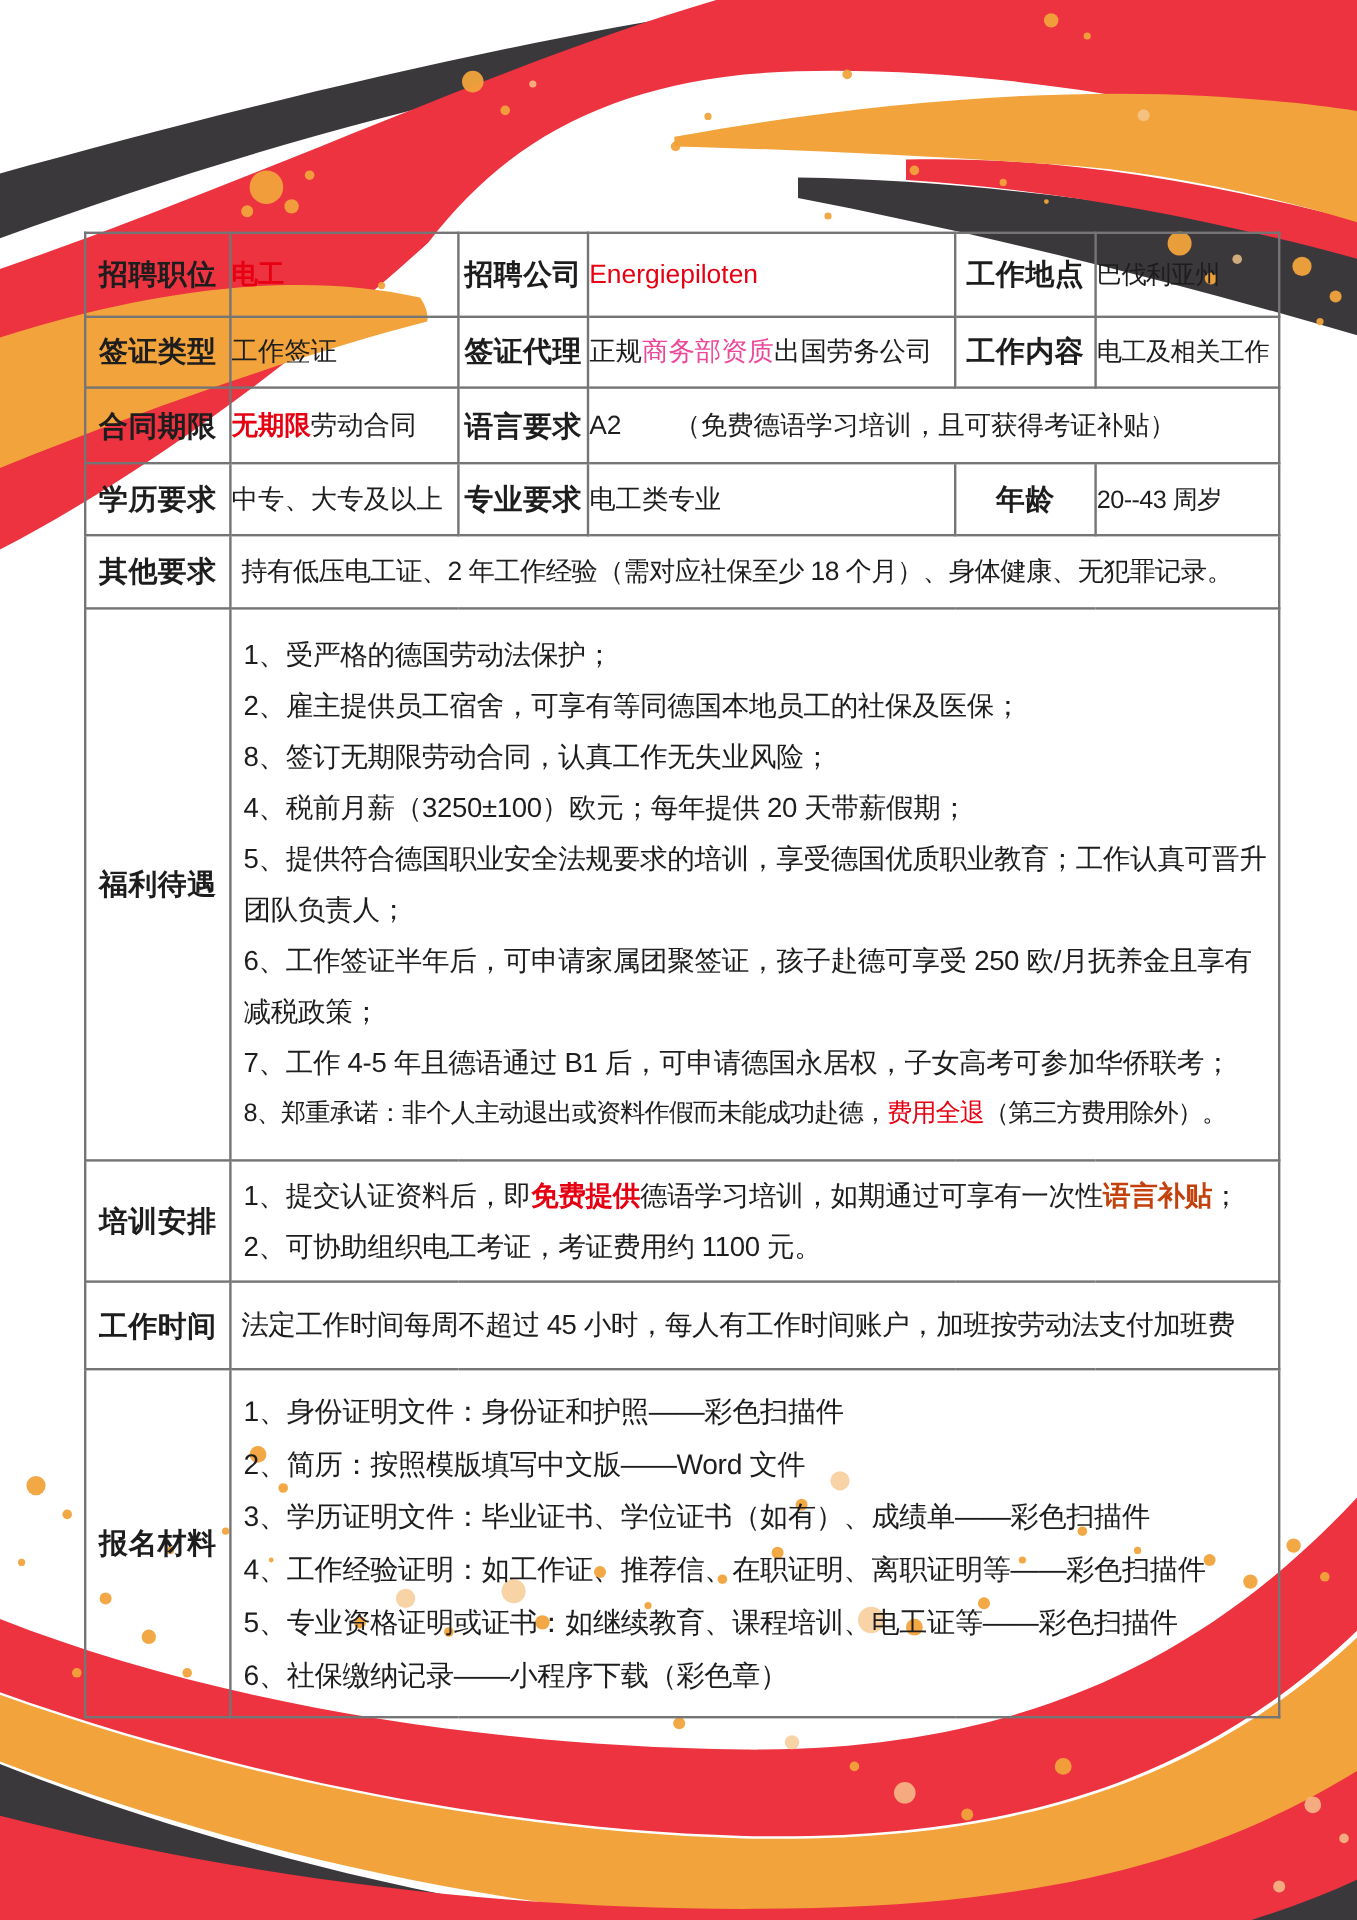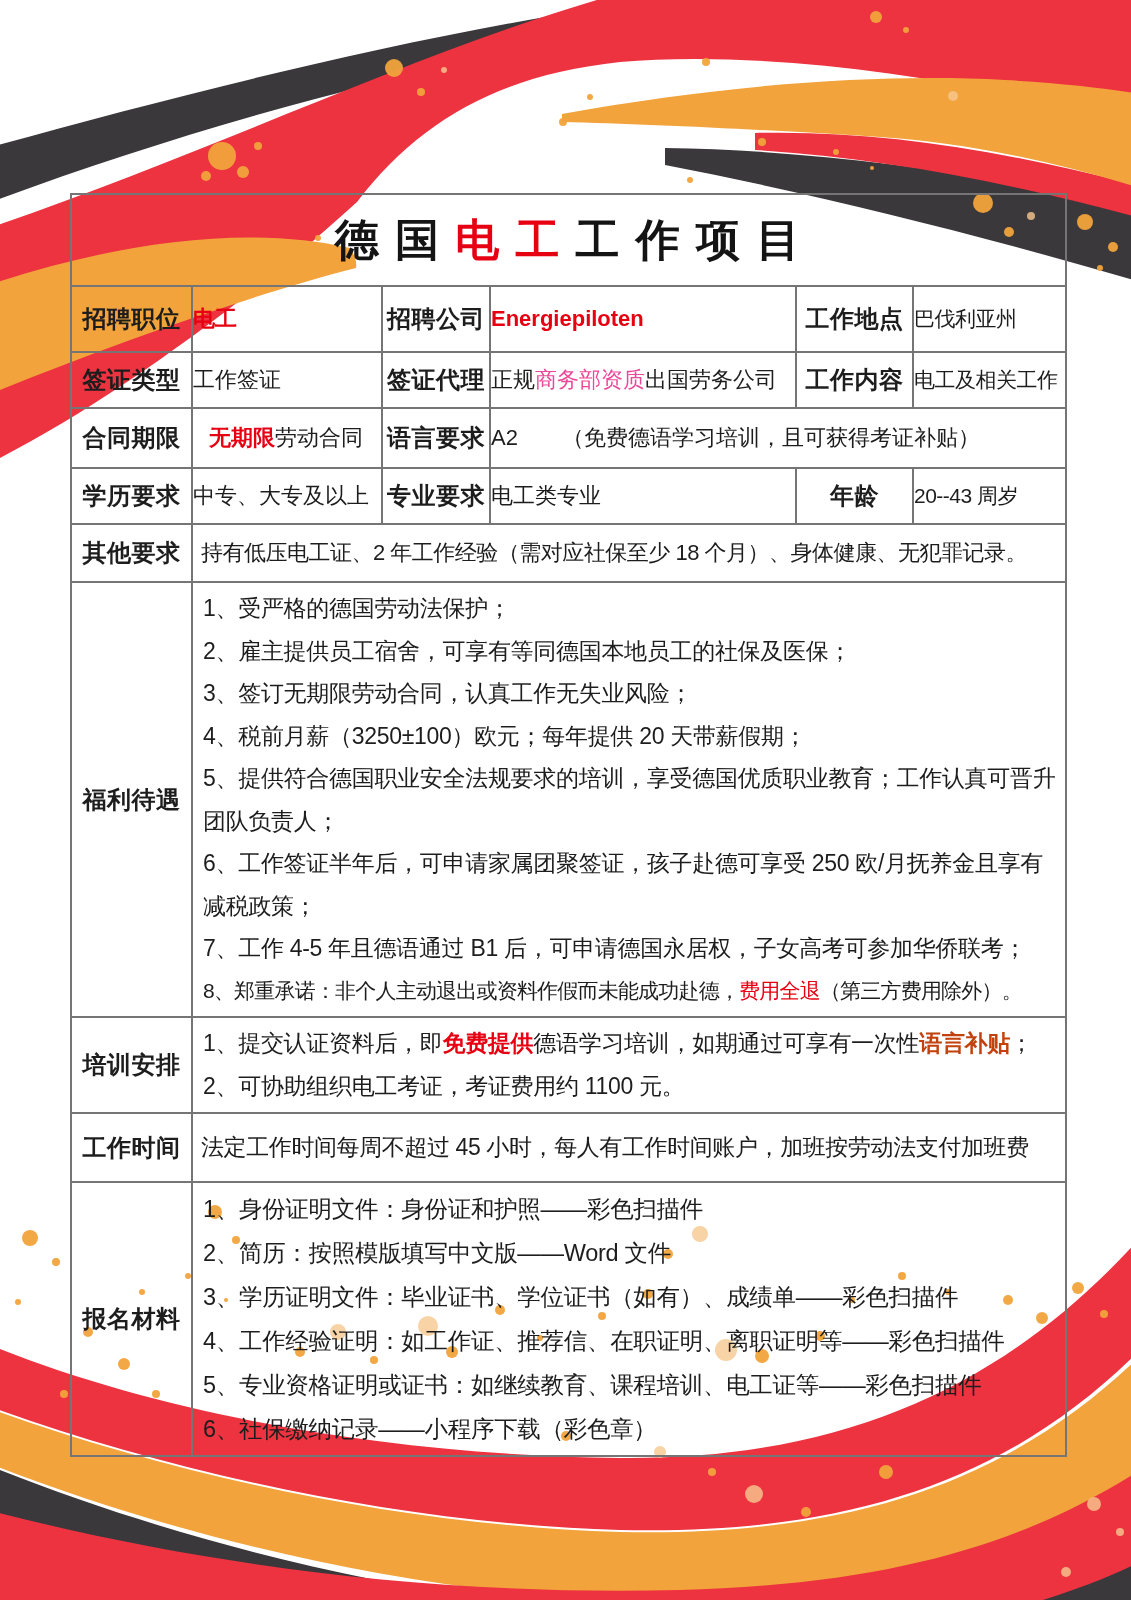--- a/index.html
+++ b/index.html
@@ -160,47 +160,42 @@
     <colgroup>
       <col style="width:121px">
         <col style="width:190px">
         <col style="width:108px">
       <col style="width:306px">
         <col style="width:117px">
         <col style="width:153px">
     </colgroup>
 
     <tbody>
-        <tr style="height:92px">
-      <td class="title-cell" colspan="6">
-        <div class="poster-title"><span>德 国 </span><span style="color: rgb(230, 0, 18);">电 工</span><span> 工 作 项 目</span></div>
-      </td>
-    </tr>
 
     <tr style="height:66px">
       <td class="lbl">招聘职位</td>
       <td class="val"><span style="color: rgb(230, 0, 18); font-weight: bold;">电工</span></td>
       <td class="lbl">招聘公司</td>
-      <td class="val"><span style="color: rgb(230, 0, 18); font-weight: bold;">Energiepiloten</span></td>
+      <td class="val"><span style="color: rgb(230, 0, 18);">Energiepiloten</span></td>
       <td class="lbl">工作地点</td>
       <td class="val snug"><span>巴伐利亚州</span></td>
     </tr>
 
     <tr style="height:56px">
       <td class="lbl">签证类型</td>
       <td class="val"><span>工作签证</span></td>
       <td class="lbl">签证代理</td>
       <td class="val"><span>正规</span><span style="color: #ec4899;">商务部资质</span><span>出国劳务公司</span></td>
       <td class="lbl">工作内容</td>
       <td class="val snug"><span>电工及相关工作</span></td>
     </tr>
 
     <tr style="height:60px">
       <td class="lbl">合同期限</td>
-      <td class="val"><span style="color: rgb(230, 0, 18); font-weight: bold; margin-left: 16px;">无期限</span><span>劳动合同</span></td>
+      <td class="val"><span style="color: rgb(230, 0, 18); font-weight: bold;">无期限</span><span>劳动合同</span></td>
       <td class="lbl">语言要求</td>
       <td class="val" colspan="3"><span>A2　　（免费德语学习培训，且可获得考证补贴）</span></td>
     </tr>
 
     <tr style="height:56px">
       <td class="lbl">学历要求</td>
       <td class="val"><span>中专、大专及以上</span></td>
       <td class="lbl">专业要求</td>
       <td class="val"><span>电工类专业</span></td>
       <td class="lbl">年龄</td>
@@ -210,21 +205,21 @@
     <tr style="height:58px">
       <td class="lbl">其他要求</td>
       <td class="val-left" colspan="5"><span>持有低压电工证、2 年工作经验（需对应社保至少 18 个月）、身体健康、无犯罪记录。</span></td>
     </tr>
 
     <tr style="height:432px">
       <td class="lbl">福利待遇</td>
       <td class="list-cell welfare-list" colspan="5">
         <div class="item"><span>1、受严格的德国劳动法保护；</span></div>
         <div class="item"><span>2、雇主提供员工宿舍，可享有等同德国本地员工的社保及医保；</span></div>
-        <div class="item"><span>3、签订无期限劳动合同，认真工作无失业风险；</span></div>
+        <div class="item"><span>8、签订无期限劳动合同，认真工作无失业风险；</span></div>
         <div class="item"><span>4、税前月薪（3250±100）欧元；每年提供 20 天带薪假期；</span></div>
         <div class="item"><span>5、提供符合德国职业安全法规要求的培训，享受德国优质职业教育；工作认真可晋升团队负责人；</span></div>
         <div class="item"><span>6、工作签证半年后，可申请家属团聚签证，孩子赴德可享受 250 欧/月抚养金且享有减税政策；</span></div>
         <div class="item"><span>7、工作 4-5 年且德语通过 B1 后，可申请德国永居权，子女高考可参加华侨联考；</span></div>
         <div class="item"><span>8、郑重承诺：非个人主动退出或资料作假而未能成功赴德，</span><span style="color: rgb(230, 0, 18);">费用全退</span><span>（第三方费用除外）。</span></div>
       </td>
     </tr>
 
     <tr style="height:94px">
       <td class="lbl">培训安排</td>

